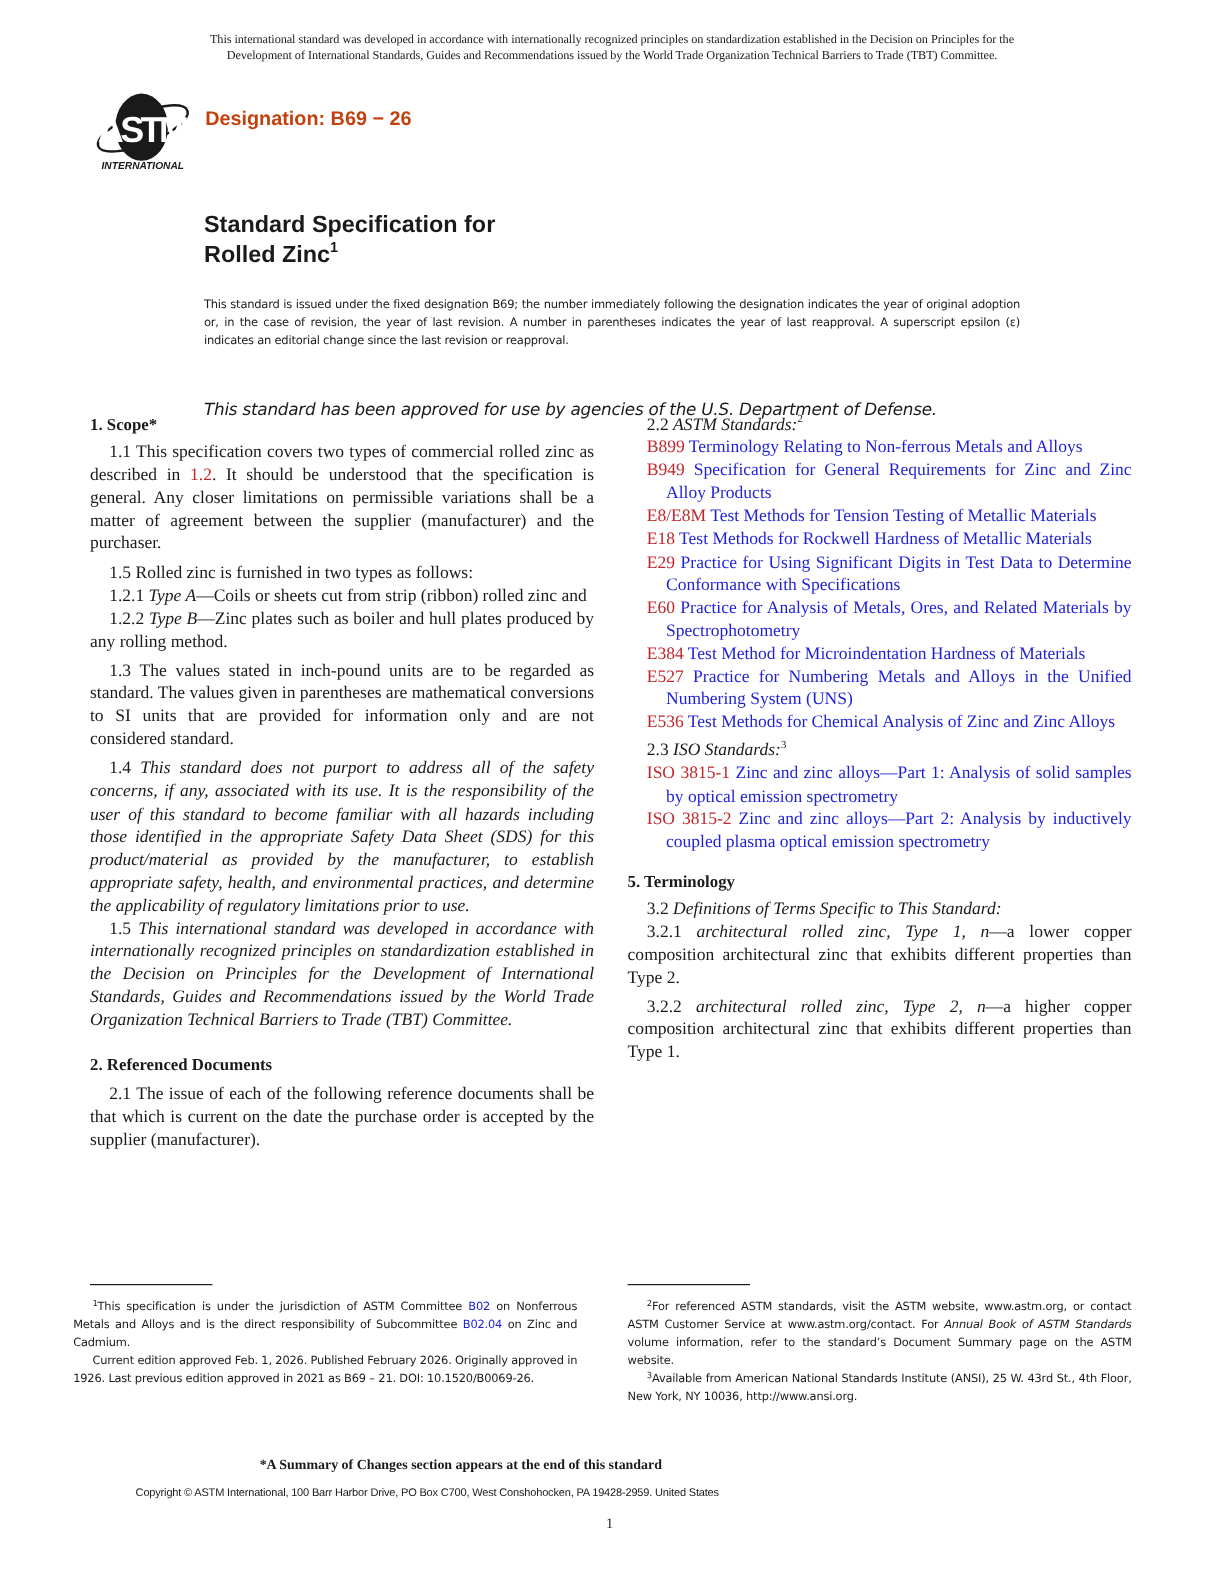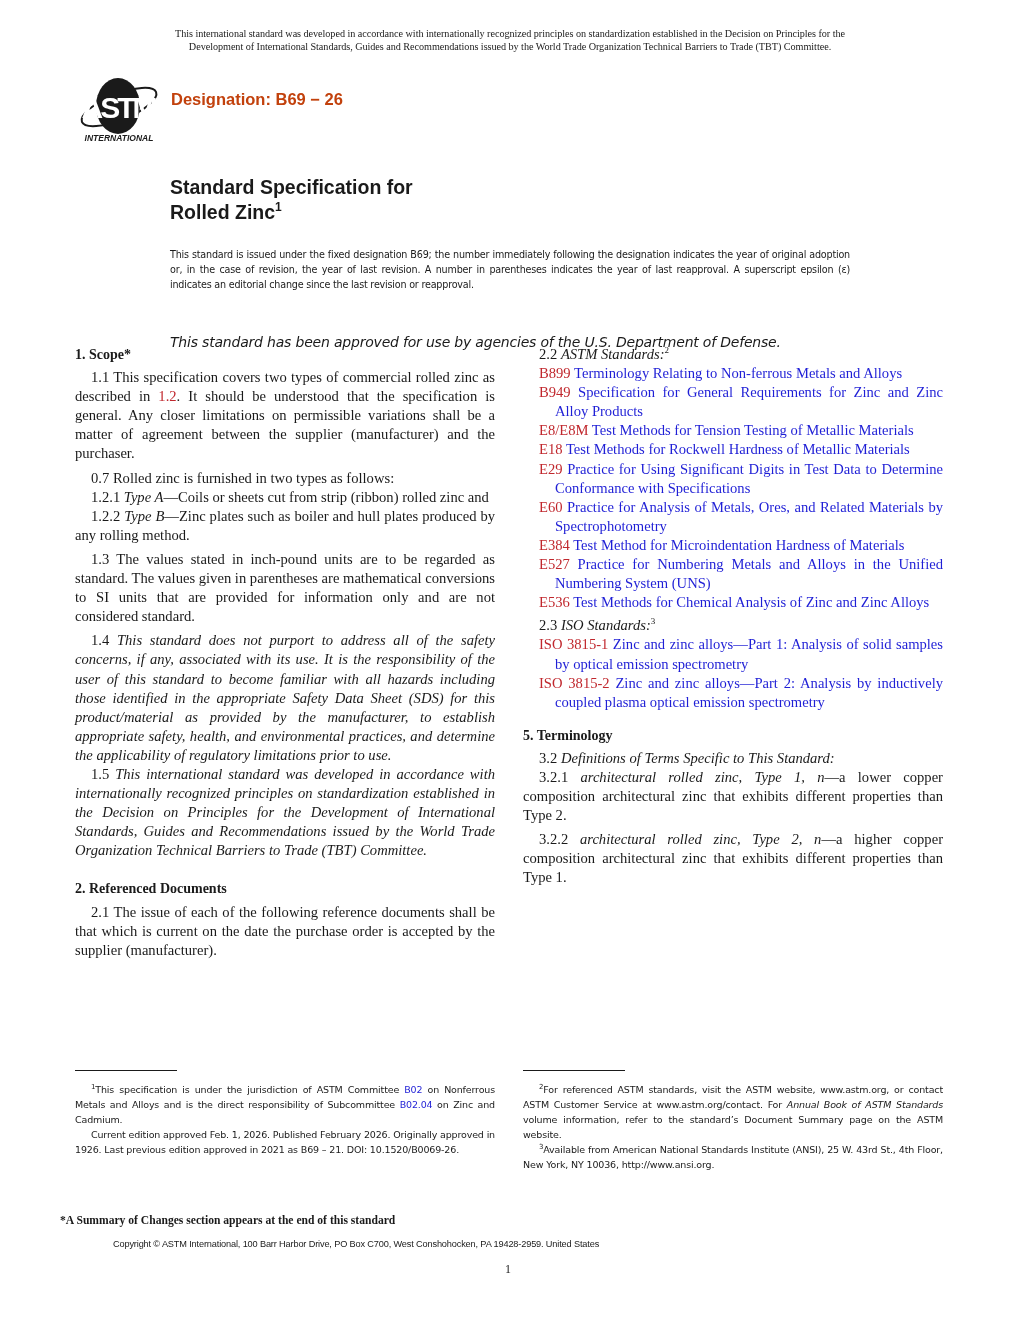--- a/index.html
+++ b/index.html
@@ -30,21 +30,21 @@
   .ref .code { color: #c0272d; }
   .ref .t { color: #1f1fd6; }
   .gap { height: 14px; }
   sup.s { font-size: 9px; vertical-align: 6px; line-height: 0; }
 
   .fn-rule { width: 102px; height: 1px; background: #1a1a1a; }
   .fn { font-family: "DejaVu Sans", sans-serif; font-size: 9.5px; line-height: 15px; text-align: justify; letter-spacing: -0.15px; }
   .fn p { margin: 0; text-indent: 16px; }
   .fn sup { font-size: 7px; vertical-align: 4px; line-height: 0; }
 
-  .summary { left: 60px; top: 1214px; width: 648px; text-align: left; font-weight: bold; font-size: 11.6px; }
+  .summary { left: 60px; top: 1214px; width: 648px; text-align: center; font-weight: bold; font-size: 11.6px; }
   .copyright { left: 75px; top: 1239px; font-family: "Liberation Sans", sans-serif; font-size: 9.2px; letter-spacing: -0.15px; margin-left: 38px; }
   .pagenum { left: 505px; top: 1262px; font-size: 12px; }
 </style>
 </head>
 <body>
 
 <div class="abs top-notice">
   <div>This international standard was developed in accordance with internationally recognized principles on standardization established in the Decision on Principles for the</div>
   <div>Development of International Standards, Guides and Recommendations issued by the World Trade Organization Technical Barriers to Trade (TBT) Committee.</div>
 </div>
@@ -64,21 +64,21 @@
   <div>Standard Specification for</div>
   <div><span>Rolled Zinc</span><sup>1</sup></div>
 </div>
 
 <div class="abs issued">This standard is issued under the fixed designation B69; the number immediately following the designation indicates the year of original adoption or, in the case of revision, the year of last revision. A number in parentheses indicates the year of last reapproval. A superscript epsilon (ε) indicates an editorial change since the last revision or reapproval.</div>
 <div class="abs approved">This standard has been approved for use by agencies of the U.S. Department of Defense.</div>
 
 <div class="abs col col-left">
   <div class="h">1.  Scope*</div>
   <p class="p"><span>1.1  This specification covers two types of commercial rolled zinc as described in </span><span class="red">1.2</span><span>. It should be understood that the specification is general. Any closer limitations on permissible variations shall be a matter of agreement between the supplier (manufacturer) and the purchaser.</span></p>
-  <p class="p" style="margin-bottom:0">0.7  Rolled zinc is furnished in two types as follows:</p>
+  <p class="p" style="margin-bottom:0">1.5  Rolled zinc is furnished in two types as follows:</p>
   <p class="p" style="margin-bottom:0"><span>1.2.1 </span><span class="it">Type A</span><span>—Coils or sheets cut from strip (ribbon) rolled zinc and</span></p>
   <p class="p"><span>1.2.2 </span><span class="it">Type B</span><span>—Zinc plates such as boiler and hull plates produced by any rolling method.</span></p>
   <p class="p">1.3  The values stated in inch-pound units are to be regarded as standard. The values given in parentheses are mathematical conversions to SI units that are provided for information only and are not considered standard.</p>
   <p class="p" style="margin-bottom:0"><span>1.4 </span><span class="it">This standard does not purport to address all of the safety concerns, if any, associated with its use. It is the responsibility of the user of this standard to become familiar with all hazards including those identified in the appropriate Safety Data Sheet (SDS) for this product/material as provided by the manufacturer, to establish appropriate safety, health, and environmental practices, and determine the applicability of regulatory limitations prior to use.</span></p>
   <p class="p"><span>1.5 </span><span class="it">This international standard was developed in accordance with internationally recognized principles on standardization established in the Decision on Principles for the Development of International Standards, Guides and Recommendations issued by the World Trade Organization Technical Barriers to Trade (TBT) Committee.</span></p>
   <div class="gap"></div>
   <div class="h">2.  Referenced Documents</div>
   <p class="p">2.1  The issue of each of the following reference documents shall be that which is current on the date the purchase order is accepted by the supplier (manufacturer).</p>
 </div>
 
@@ -101,21 +101,21 @@
     <p class="ref"><span class="code">ISO 3815-2</span> <span class="t">Zinc and zinc alloys—Part 2: Analysis by inductively coupled plasma optical emission spectrometry</span></p>
   </div>
   <div class="gap"></div>
   <div class="h">5.  Terminology</div>
   <p class="p" style="margin-bottom:0"><span>3.2 </span><span class="it">Definitions of Terms Specific to This Standard:</span></p>
   <p class="p"><span>3.2.1 </span><span class="it">architectural rolled zinc, Type 1, n</span><span>—a lower copper composition architectural zinc that exhibits different properties than Type 2.</span></p>
   <p class="p"><span>3.2.2 </span><span class="it">architectural rolled zinc, Type 2, n</span><span>—a higher copper composition architectural zinc that exhibits different properties than Type 1.</span></p>
 </div>
 
 <div class="abs fn-rule" style="left:75px; top:1070px;"></div>
-<div class="abs fn" style="left:75px; top:1082px; width:420px;">
+<div class="abs fn" style="left:61px; top:1082px; width:420px;">
   <p><sup>1</sup><span>This specification is under the jurisdiction of ASTM Committee </span><span class="blue">B02</span><span> on Nonferrous Metals and Alloys and is the direct responsibility of Subcommittee </span><span class="blue">B02.04</span><span> on Zinc and Cadmium.</span></p>
   <p>Current edition approved Feb. 1, 2026. Published February 2026. Originally approved in 1926. Last previous edition approved in 2021 as B69 – 21. DOI: 10.1520/B0069-26.</p>
 </div>
 
 <div class="abs fn-rule" style="left:523px; top:1070px;"></div>
 <div class="abs fn" style="left:523px; top:1082px; width:420px;">
   <p><sup>2</sup><span>For referenced ASTM standards, visit the ASTM website, www.astm.org, or contact ASTM Customer Service at www.astm.org/contact. For </span><span class="it">Annual Book of ASTM Standards</span><span> volume information, refer to the standard’s Document Summary page on the ASTM website.</span></p>
   <p><sup>3</sup><span>Available from American National Standards Institute (ANSI), 25 W. 43rd St., 4th Floor, New York, NY 10036, http://www.ansi.org.</span></p>
 </div>
 

